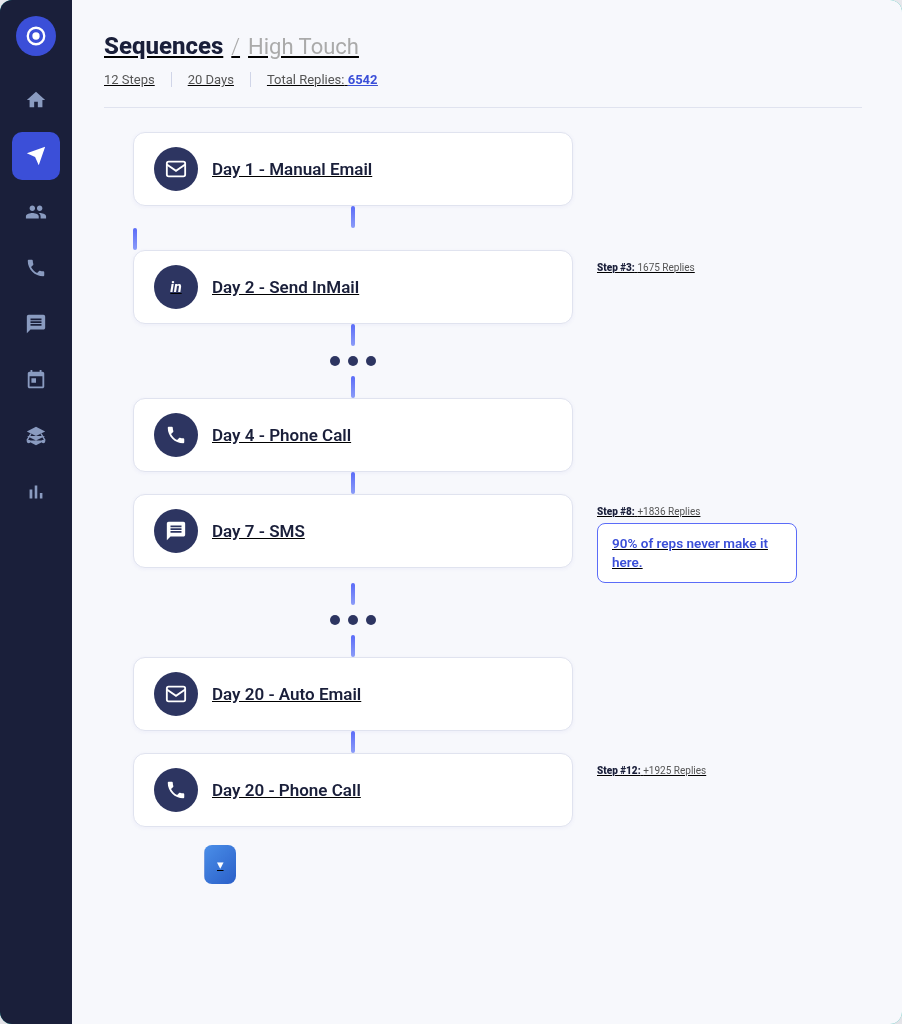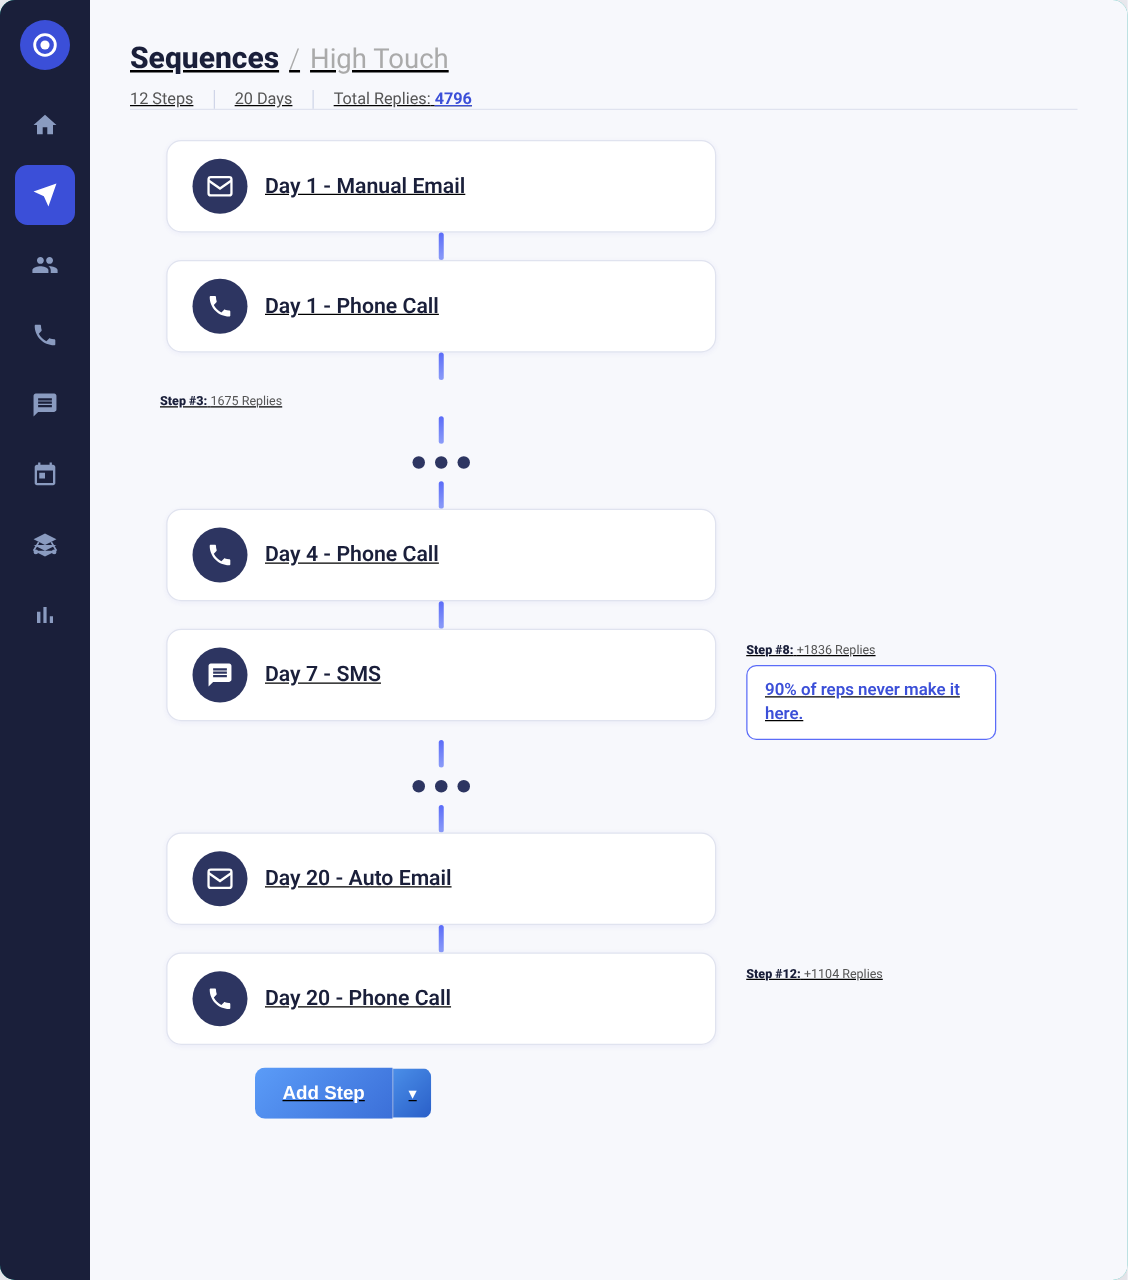--- a/index.html
+++ b/index.html
@@ -89,21 +89,21 @@
       color: #aaa;
       font-weight: 400;
     }
     
     .meta-bar {
       display: flex;
       align-items: center;
       gap: 0;
       margin-bottom: 24px;
       border-bottom: 1px solid #e0e3ef;
-      padding-bottom: 0;
+      padding-bottom: 20px;
     }
     .meta-item {
       font-size: 13px;
       color: #555;
       padding: 0 16px 0 0;
       margin-right: 16px;
       border-right: 1px solid #d0d5e8;
     }
     .meta-item:last-child { border-right: none; }
     .meta-item strong { color: #3b4fd8; text-decoration: underline; }
@@ -308,21 +308,21 @@
       <span class="page-title-main">Sequences</span>
       <span class="page-title-sep">/</span>
       <span class="page-title-sub">High Touch</span>
     </div>
 
     <div class="meta-bar">
       <span class="meta-item">12 Steps</span>
       <span class="meta-item">20 Days</span>
       <span class="meta-item">
         <span>Total Replies:</span>
-        <strong>4796</strong>
+        <strong>6542</strong>
       </span>
     </div>
 
     <div class="sequence-flow">
 
       <div class="step-row">
         <div class="step-block-wrapper">
           <div class="step-card">
             <div class="step-icon">
               <svg viewBox="0 0 24 24" fill="none" stroke="white" stroke-width="2">
@@ -331,33 +331,33 @@
                 </svg>
             </div>
             <span class="step-label">Day 1 - Manual Email</span>
           </div>
           <div class="connector"></div>
         </div>
       </div>
 
       <div class="step-row">
         <div class="step-block-wrapper">
-          <div class="step-card">
-            <div class="step-icon">
-              <svg viewBox="0 0 24 24" fill="white">
-                  <path d="M6.6 10.8c1.4 2.8 3.8 5.1 6.6 6.6l2.2-2.2c.3-.3.7-.4 1-.2 1.1.4 2.3.6 3.6.6.6 0 1 .4 1 1V20c0 .6-.4 1-1 1-9.4 0-17-7.6-17-17 0-.6.4-1 1-1h3.5c.6 0 1 .4 1 1 0 1.3.2 2.5.6 3.6.1.3 0 .7-.2 1L6.6 10.8z"></path>
-                </svg>
-            </div>
-            <span class="step-label">Day 1 - Phone Call</span>
-          </div>
-          <div class="connector"></div>
-        </div>
-      </div>
-
-      <div class="step-row">
+          <div class="connector"></div>
+        </div>
+      </div>
+
+      <div class="step-row">
+        <div class="step-block-wrapper">
+          <div class="step-card">
+            <div class="step-icon">
+              <span class="linkedin-icon">in</span>
+            </div>
+            <span class="step-label">Day 2 - Send InMail</span>
+          </div>
+        </div>
         <div class="callout">
           <div class="callout-step"><strong>Step #3:</strong> <span style="font-weight:400;color:#555">1675 Replies</span></div>
         </div>
       </div>
 
       <div class="step-row">
         <div class="step-block-wrapper">
           <div class="connector"></div>
           <div class="dots-row">
             <div class="dot"></div>
@@ -433,24 +433,23 @@
           <div class="step-card">
             <div class="step-icon">
               <svg viewBox="0 0 24 24" fill="white">
                   <path d="M6.6 10.8c1.4 2.8 3.8 5.1 6.6 6.6l2.2-2.2c.3-.3.7-.4 1-.2 1.1.4 2.3.6 3.6.6.6 0 1 .4 1 1V20c0 .6-.4 1-1 1-9.4 0-17-7.6-17-17 0-.6.4-1 1-1h3.5c.6 0 1 .4 1 1 0 1.3.2 2.5.6 3.6.1.3 0 .7-.2 1L6.6 10.8z"></path>
                 </svg>
             </div>
             <span class="step-label">Day 20 - Phone Call</span>
           </div>
         </div>
         <div class="callout">
-          <div class="callout-step"><strong>Step #12:</strong> <span style="font-weight:400;color:#555">+1104 Replies</span></div>
+          <div class="callout-step"><strong>Step #12:</strong> <span style="font-weight:400;color:#555">+1925 Replies</span></div>
         </div>
       </div>
 
       <div class="add-step-btn">
-        <button class="add-step-main">Add Step</button>
         <button class="add-step-chevron">▾</button>
       </div>
 
     </div>
   </main>
 </div>
 
 </body></html>

